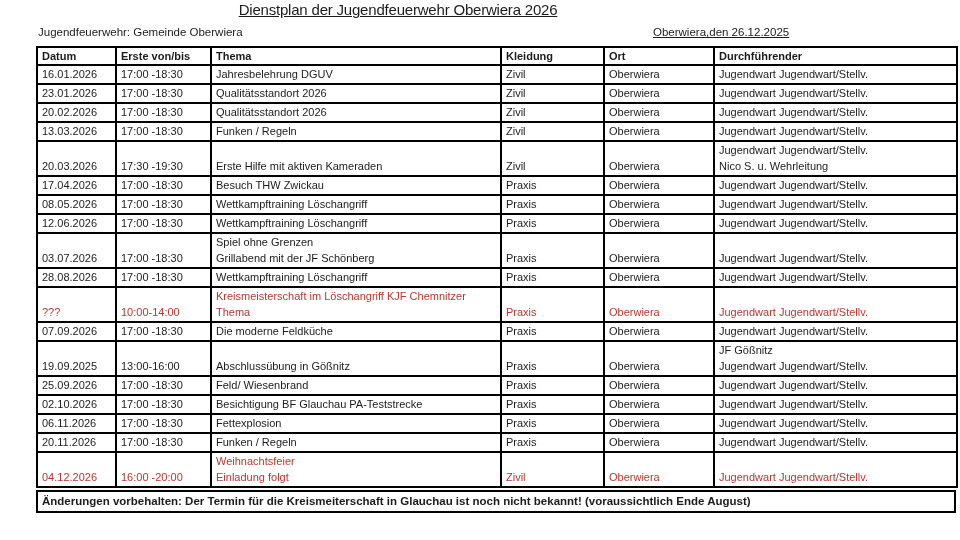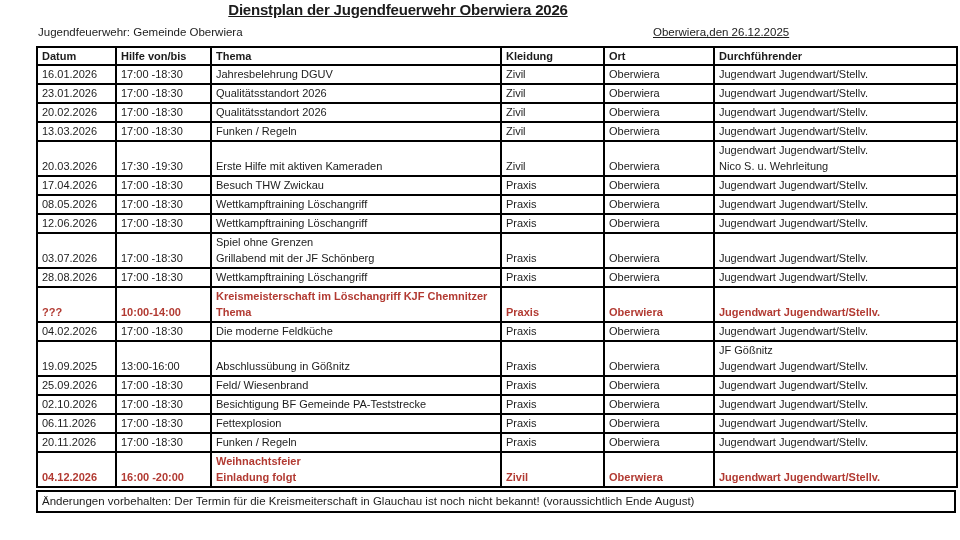--- a/index.html
+++ b/index.html
@@ -5,21 +5,21 @@
   html,body{margin:0;padding:0;}
   body{
     width:960px;height:540px;overflow:hidden;
     background:#ffffff;
     font-family:"Liberation Sans","DejaVu Sans",sans-serif;
     color:#1c1c1c;
     position:relative;
   }
   .page-title{
     position:absolute;left:36px;top:1px;width:724px;
-    text-align:center;font-size:15px;font-weight:bold;
+    text-align:center;font-size:15px;font-weight:normal;
     text-decoration:underline;
     letter-spacing:-0.2px;
   }
   .info-line{position:absolute;top:26px;left:0;width:884px;height:16px;font-size:11.5px;}
   .org-line{position:absolute;left:38px;top:0;}
   .date-line{position:absolute;left:653px;top:0;text-decoration:underline;}
   .content{position:absolute;left:36px;top:46px;width:920px;}
   table.schedule{
     border-collapse:collapse;table-layout:fixed;width:920px;
     font-size:11px;
@@ -29,35 +29,36 @@
     border:2px solid #000000;
     padding:0 3px 1px 4px;
     vertical-align:bottom;
     text-align:left;
     overflow:hidden;
     white-space:nowrap;
   }
   table.schedule th{font-weight:bold;height:15px;vertical-align:middle;}
   table.schedule tr{height:17px;}
   table.schedule tr.tall{height:35px;}
-  table.schedule tr.red td{color:#b23a32;font-weight:bold;}
+  table.schedule tr.red td{color:#b23a32;}
   table.schedule td div{line-height:16px;}
   .col-datum{width:79px;}
   .col-zeit{width:95px;}
   .col-thema{width:290px;}
   .col-kleidung{width:103px;}
   .col-ort{width:110px;}
   .col-durch{width:243px;}
   td[data-name="cell-durchfuehrender"]{padding-left:7px;}
   .footer-box{
     margin-top:2px;
     border:2px solid #000000;
     width:920px;box-sizing:border-box;
     font-size:11.5px;
     padding:3px 5px 4px 4px;
+    font-weight:bold;
   }
 </style>
 </head>
 <body>
 
 <div class="page-title" data-name="page-title">Dienstplan der Jugendfeuerwehr Oberwiera 2026</div>
 
 <div class="info-line" data-name="info-line">
   <span class="org-line" data-name="org-line">Jugendfeuerwehr: Gemeinde Oberwiera</span>
   <span class="date-line" data-name="date-line">Oberwiera,den 26.12.2025</span>
@@ -69,21 +70,21 @@
       <col class="col-datum">
         <col class="col-zeit">
         <col class="col-thema">
       <col class="col-kleidung">
         <col class="col-ort">
         <col class="col-durch">
     </colgroup>
     <thead>
       <tr data-name="header-row">
         <th data-name="header-datum">Datum</th>
-        <th data-name="header-zeit">Hilfe von/bis</th>
+        <th data-name="header-zeit">Erste von/bis</th>
         <th data-name="header-thema">Thema</th>
         <th data-name="header-kleidung">Kleidung</th>
         <th data-name="header-ort">Ort</th>
         <th data-name="header-durchfuehrender">Durchführender</th>
       </tr>
     </thead>
     <tbody data-name="schedule-table-body">
         <tr data-name="table-row" class="">
           <td data-name="cell-datum">
             <div>16.01.2026</div>
@@ -302,21 +303,21 @@
           </td>
           <td data-name="cell-ort">
             <div>Oberwiera</div>
           </td>
           <td data-name="cell-durchfuehrender">
             <div>Jugendwart Jugendwart/Stellv.</div>
           </td>
         </tr>
         <tr data-name="table-row" class="">
           <td data-name="cell-datum">
-            <div>04.02.2026</div>
+            <div>07.09.2026</div>
           </td>
           <td data-name="cell-zeit">
             <div>17:00 -18:30</div>
           </td>
           <td data-name="cell-thema">
             <div>Die moderne Feldküche</div>
           </td>
           <td data-name="cell-kleidung">
             <div>Praxis</div>
           </td>
@@ -369,21 +370,21 @@
           </td>
         </tr>
         <tr data-name="table-row" class="">
           <td data-name="cell-datum">
             <div>02.10.2026</div>
           </td>
           <td data-name="cell-zeit">
             <div>17:00 -18:30</div>
           </td>
           <td data-name="cell-thema">
-            <div>Besichtigung BF Gemeinde PA-Teststrecke</div>
+            <div>Besichtigung BF Glauchau PA-Teststrecke</div>
           </td>
           <td data-name="cell-kleidung">
             <div>Praxis</div>
           </td>
           <td data-name="cell-ort">
             <div>Oberwiera</div>
           </td>
           <td data-name="cell-durchfuehrender">
             <div>Jugendwart Jugendwart/Stellv.</div>
           </td>

